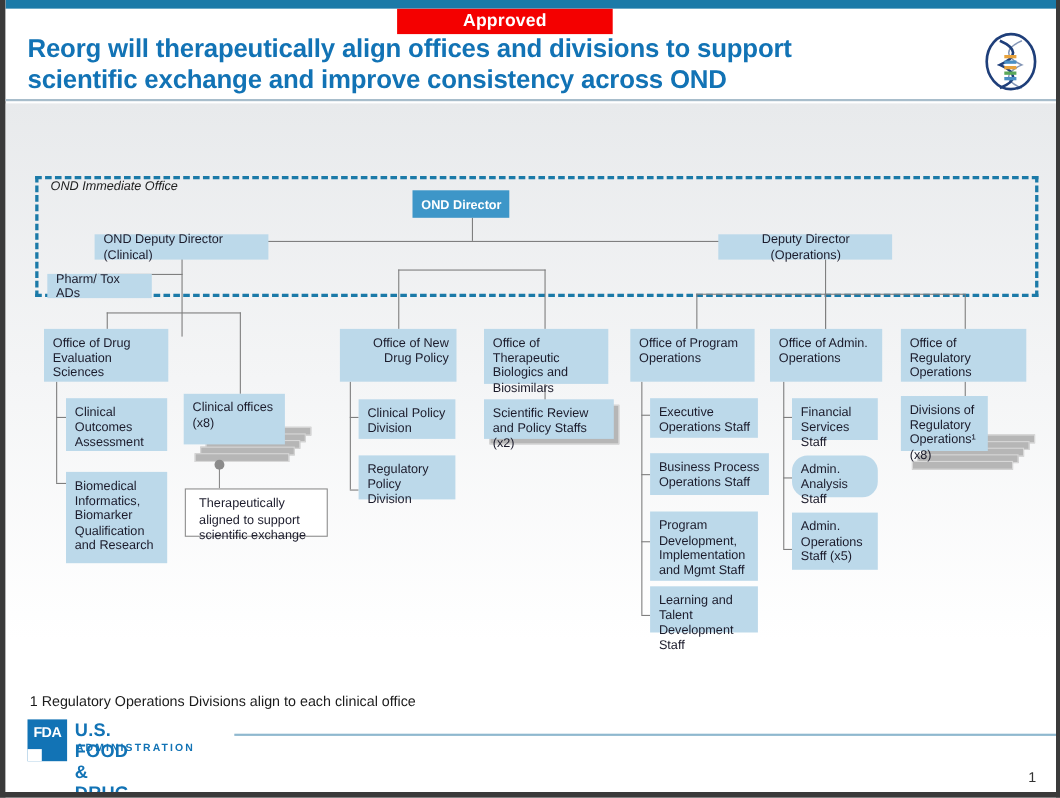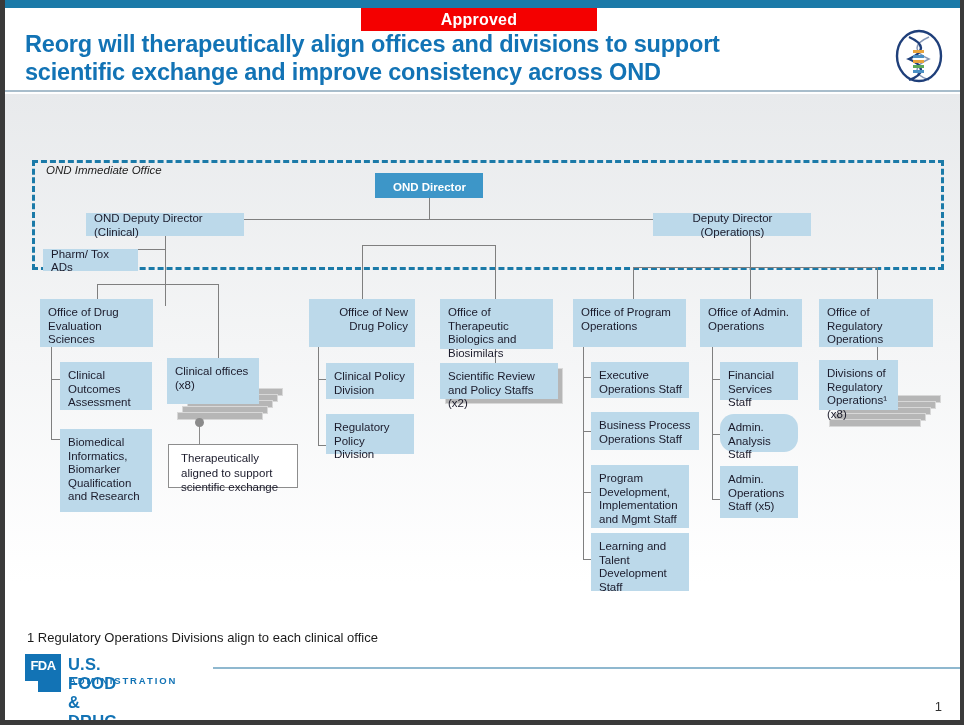--- a/index.html
+++ b/index.html
@@ -25,21 +25,21 @@
   .topband {
     position:absolute; left:0; top:0; width:964px; height:8px;
     background:#1b7aa8;
   }
   .header {
     position:absolute; left:0; top:8px; width:964px; height:84px;
     background:#ffffff;
     border-bottom:2px solid #a8bdcb;
   }
   .approved {
-    position:absolute; left:356px; top:0px; width:236px; height:23px;
+    position:absolute; left:356px; top:0px; width:196px; height:23px;
     background:#f40000; color:#ffffff;
     font-size:16px; font-weight:bold; text-align:center; line-height:23px;
     letter-spacing:.2px;
   }
   .title {
     position:absolute; left:20px; top:22px; width:850px;
     color:#1273b5; font-size:23.5px; font-weight:bold; line-height:28px;
     letter-spacing:-.2px;
   }
   .fda-emblem {
@@ -165,21 +165,21 @@
       <rect x="22" y="37" width="11" height="3" fill="#5aa85a"></rect>
       <rect x="22" y="42" width="11" height="3" fill="#4a8fc4"></rect>
     </svg>
   </div>
 
   <div class="canvas">
 
     <div class="imm-office"></div>
     <div class="imm-label">OND Immediate Office</div>
 
-    <div class="bx dark" style="left:370px; top:79px; width:108px; height:25px;">
+    <div class="bx dark" style="left:370px; top:79px; width:88px; height:25px;">
       <span>OND Director</span>
     </div>
 
     <div class="ln lnv" style="left:424px; top:104px; height:21px;"></div>
 
     <div class="ln lnh" style="left:160px; top:125px; width:586px;"></div>
 
     <div class="ln lnv" style="left:160px; top:125px; height:87px;"></div>
 
     <div class="ln lnv" style="left:745px; top:125px; height:87px;"></div>
@@ -279,21 +279,21 @@
 
     <div class="bx" style="left:586px; top:268px; width:98px; height:36px;">
       <span>Executive Operations Staff</span>
     </div>
     <div class="bx" style="left:586px; top:318px; width:108px; height:38px;">
       <span>Business Process Operations Staff</span>
     </div>
     <div class="bx" style="left:586px; top:371px; width:98px; height:63px;">
       <span>Program Development, Implementation and Mgmt Staff</span>
     </div>
-    <div class="bx" style="left:586px; top:439px; width:98px; height:58px;">
+    <div class="bx" style="left:586px; top:439px; width:98px; height:42px;">
       <span>Learning and Talent Development Staff</span>
     </div>
 
     <div class="bx" style="left:695px; top:205px; width:102px; height:48px;">
       <span>Office of Admin. Operations</span>
     </div>
     <div class="ln lnv" style="left:707px; top:253px; height:152px;"></div>
     <div class="ln lnh" style="left:707px; top:285px; width:8px;"></div>
     <div class="ln lnh" style="left:707px; top:340px; width:8px;"></div>
     <div class="ln lnh" style="left:707px; top:405px; width:8px;"></div>

